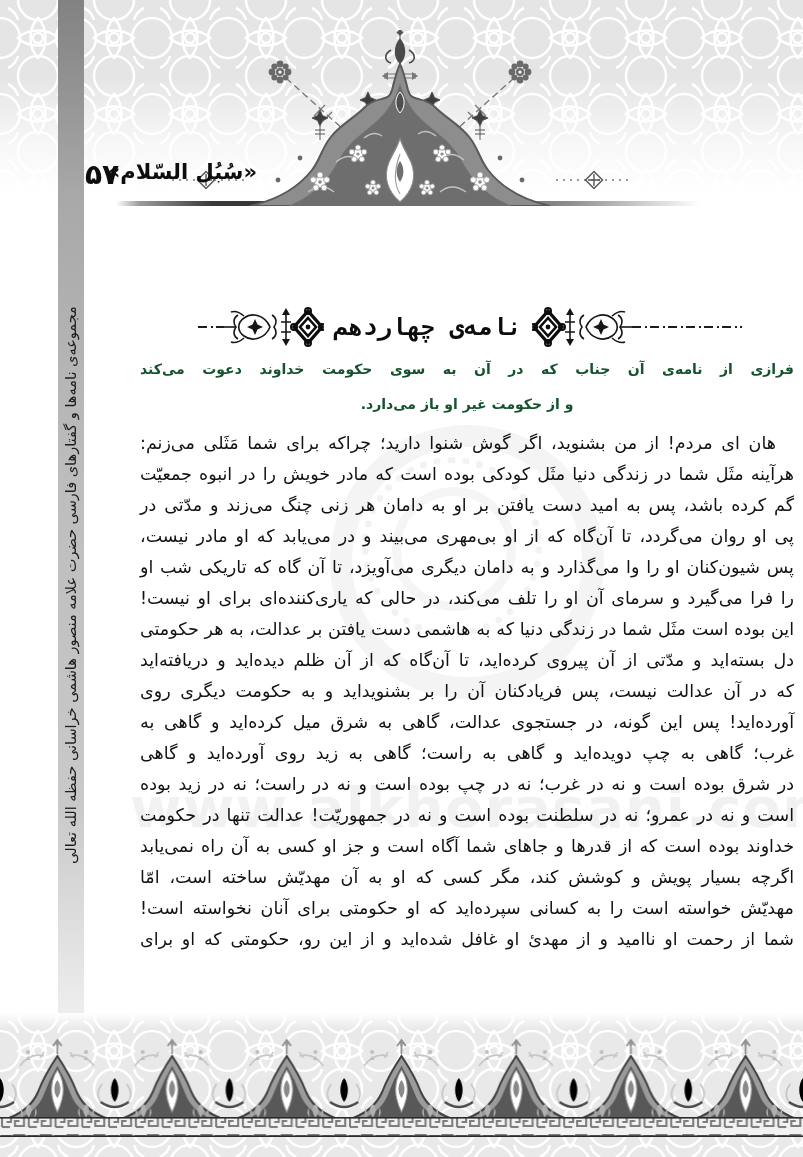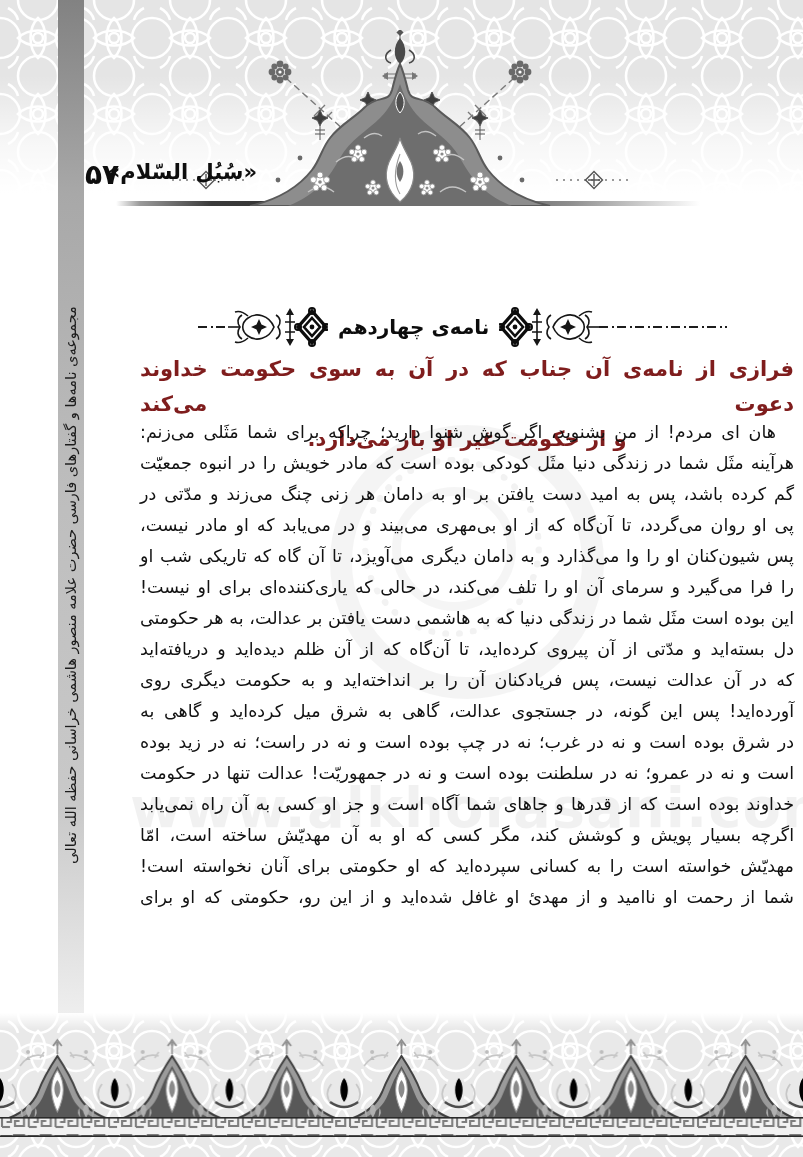--- a/index.html
+++ b/index.html
@@ -26,35 +26,35 @@
   .book-title{position:absolute;left:121px;top:160px;width:136px;direction:rtl;
     font-size:21px;font-weight:bold;color:#0e0e0e;text-align:right;white-space:nowrap;}
   
   .heading-row{position:absolute;top:304px;left:198px;width:544px;height:46px;
     display:flex;align-items:center;direction:ltr;}
   .orn-line{height:2px;background:repeating-linear-gradient(to right,#1d1d1d 0 9px,rgba(0,0,0,0) 9px 13px,#1d1d1d 13px 15px,rgba(0,0,0,0) 15px 18px);}
   .orn-line.l{width:30px;}
   .orn-line.r{width:128px;}
   .flourish{width:100px;height:44px;flex:0 0 auto;}
   .flourish.mirror{transform:scaleX(-1);}
-  .letter-title{flex:0 0 auto;padding:0 10px;direction:rtl;font-size:20px;font-weight:bold;color:#0c0c0c;white-space:nowrap;}
+  .letter-title{flex:0 0 auto;padding:0 10px;direction:rtl;font-size:24px;font-weight:bold;color:#0c0c0c;white-space:nowrap;font-family:Liberation Mono, monospace;}
   
   .intro{position:absolute;top:352px;left:140px;right:9px;direction:rtl;
-    font-weight:bold;font-size:21px;line-height:35px;color:#7f1d1d;}
+    font-weight:bold;font-size:14px;line-height:35px;color:#14532d;}
   .intro .l1{text-align:justify;text-align-last:justify;}
   .intro .l2{text-align:center;}
   
   .wm-ring{position:absolute;border-radius:50%;pointer-events:none;}
   .wm-ring.outer{left:330px;top:425px;width:230px;height:230px;border:22px solid rgba(0,0,0,.045);}
   .wm-ring.dots{left:362px;top:457px;width:166px;height:166px;border:7px dotted rgba(0,0,0,.05);}
   .wm-ring.inner{left:392px;top:487px;width:106px;height:106px;border:9px solid rgba(0,0,0,.04);}
   .watermark-url{position:absolute;top:775px;left:130px;right:5px;text-align:center;
     font-size:56px;font-weight:bold;letter-spacing:1px;color:rgba(0,0,0,.055);white-space:nowrap;}
   
-  .body{position:absolute;top:417px;left:140px;right:9px;direction:rtl;
+  .body{position:absolute;top:428px;left:140px;right:9px;direction:rtl;
     font-size:17.5px;color:#121212;}
   .body-line{height:31px;line-height:31px;text-align:justify;text-align-last:justify;white-space:nowrap;overflow:visible;}
   .body-line:first-child{padding-right:18px;}
   
   .bottom-bg{position:absolute;top:1013px;left:0;width:803px;height:144px;}
   .bottom-bg-fade{position:absolute;top:1013px;left:0;width:803px;height:16px;
     background:linear-gradient(to bottom,#fff,rgba(255,255,255,0));}
   .bottom-border{position:absolute;top:1036px;left:0;width:803px;height:101px;}
 </style>
 </head>
@@ -293,22 +293,23 @@
 
   <div class="body">
       <div class="body-line">هان ای مردم! از من بشنوید، اگر گوش شنوا دارید؛ چراکه برای شما مَثَلی می‌زنم:</div>
       <div class="body-line">هرآینه مثَل شما در زندگی دنیا مثَل کودکی بوده است که مادر خویش را در انبوه جمعیّت</div>
       <div class="body-line">گم کرده باشد، پس به امید دست یافتن بر او به دامان هر زنی چنگ می‌زند و مدّتی در</div>
       <div class="body-line">پی او روان می‌گردد، تا آن‌گاه که از او بی‌مهری می‌بیند و در می‌یابد که او مادر نیست،</div>
       <div class="body-line">پس شیون‌کنان او را وا می‌گذارد و به دامان دیگری می‌آویزد، تا آن گاه که تاریکی شب او</div>
       <div class="body-line">را فرا می‌گیرد و سرمای آن او را تلف می‌کند، در حالی که یاری‌کننده‌ای برای او نیست!</div>
       <div class="body-line">این بوده است مثَل شما در زندگی دنیا که به هاشمی دست یافتن بر عدالت، به هر حکومتی</div>
       <div class="body-line">دل بسته‌اید و مدّتی از آن پیروی کرده‌اید، تا آن‌گاه که از آن ظلم دیده‌اید و دریافته‌اید</div>
-      <div class="body-line">که در آن عدالت نیست، پس فریادکنان آن را بر انداخته‌اید و به حکومت دیگری روی</div>
+      <div class="body-line">که در آن عدالت نیست، پس فریادکنان آن را بر بشنوید‌اید و به حکومت دیگری روی</div>
       <div class="body-line">آورده‌اید! پس این گونه، در جستجوی عدالت، گاهی به شرق میل کرده‌اید و گاهی به</div>
+      <div class="body-line">غرب؛ گاهی به چپ دویده‌اید و گاهی به راست؛ گاهی به زید روی آورده‌اید و گاهی</div>
       <div class="body-line">در شرق بوده است و نه در غرب؛ نه در چپ بوده است و نه در راست؛ نه در زید بوده</div>
       <div class="body-line">است و نه در عمرو؛ نه در سلطنت بوده است و نه در جمهوریّت! عدالت تنها در حکومت</div>
       <div class="body-line">خداوند بوده است که از قدرها و جاهای شما آگاه است و جز او کسی به آن راه نمی‌یابد</div>
       <div class="body-line">اگرچه بسیار پویش و کوشش کند، مگر کسی که او به آن مهدیّش ساخته است، امّا</div>
       <div class="body-line">مهدیّش خواسته است را به کسانی سپرده‌اید که او حکومتی برای آنان نخواسته است!</div>
       <div class="body-line">شما از رحمت او ناامید و از مهدیٔ او غافل شده‌اید و از این رو، حکومتی که او برای</div>
     </div>
 
   <div class="bottom-bg">
     <svg width="803" height="144">

